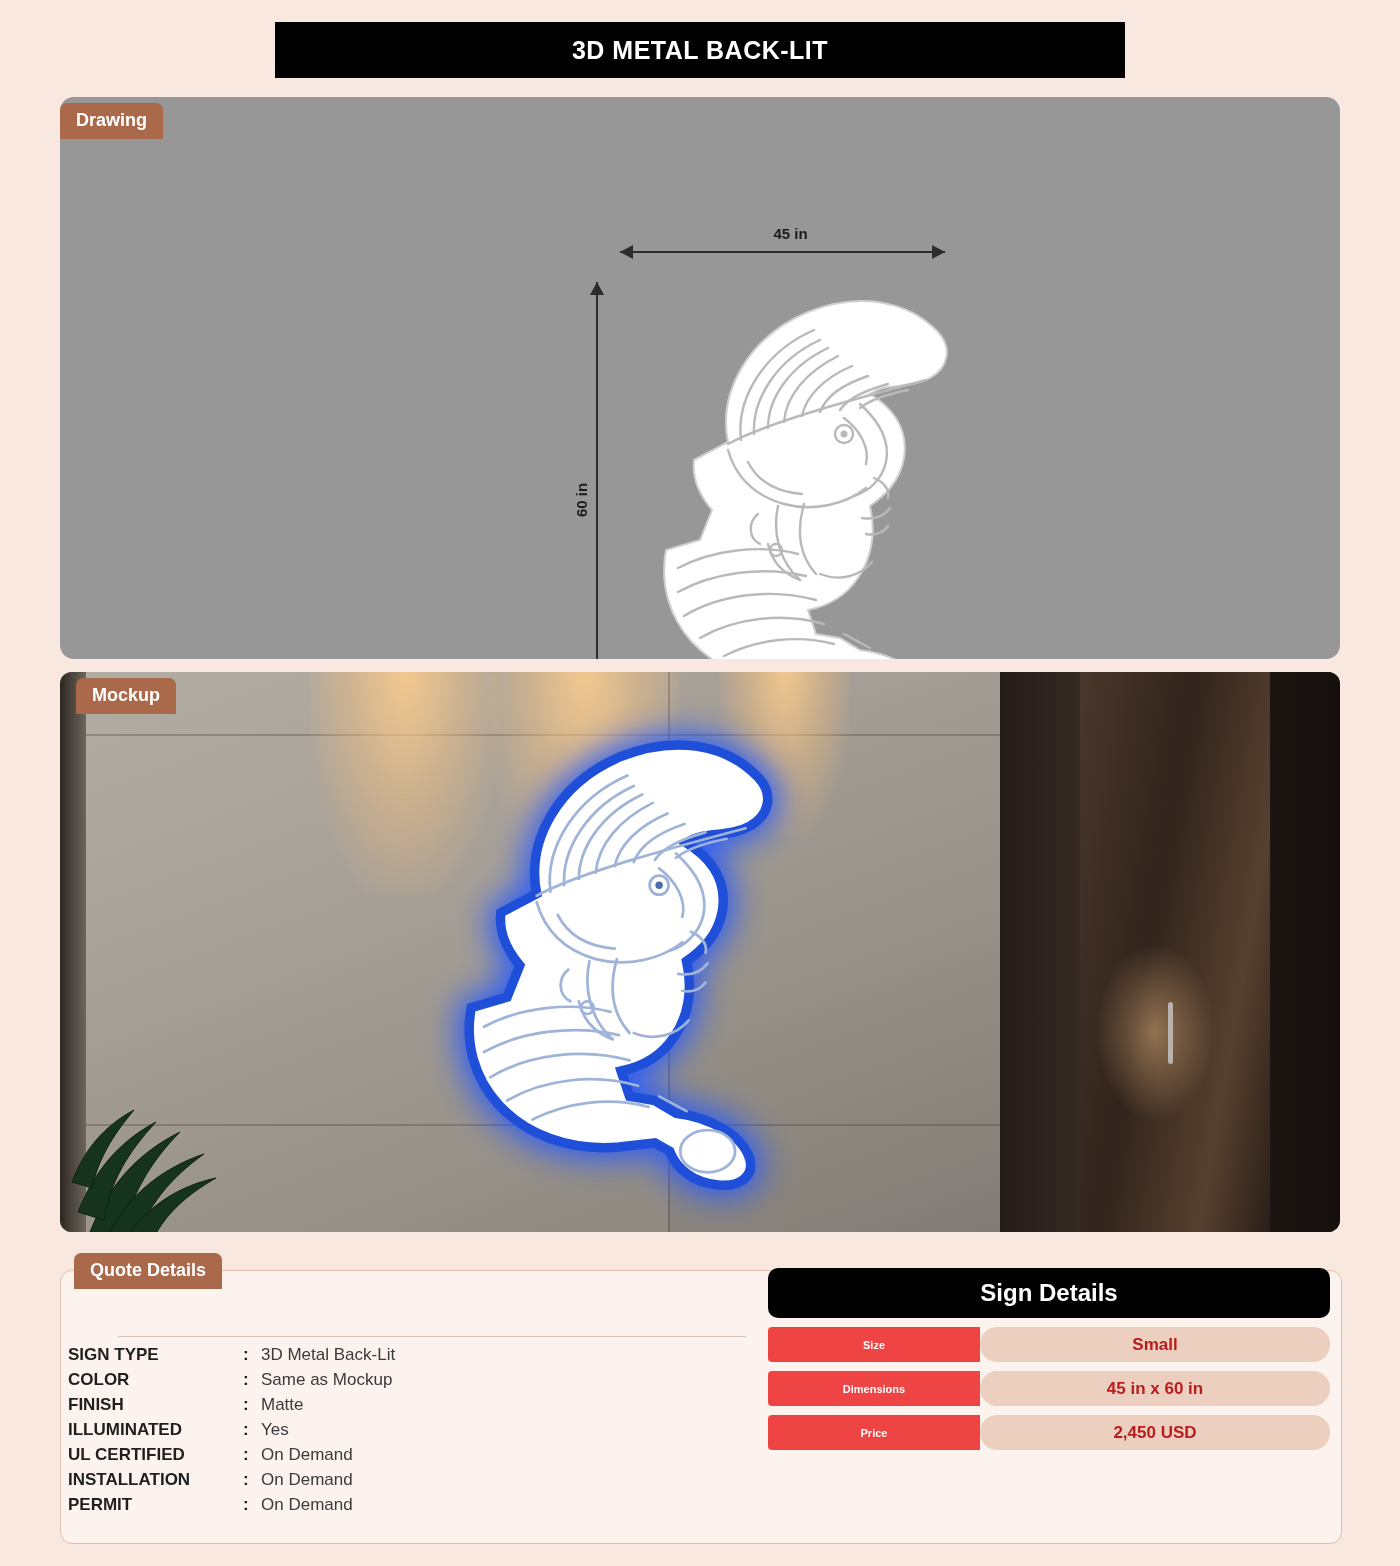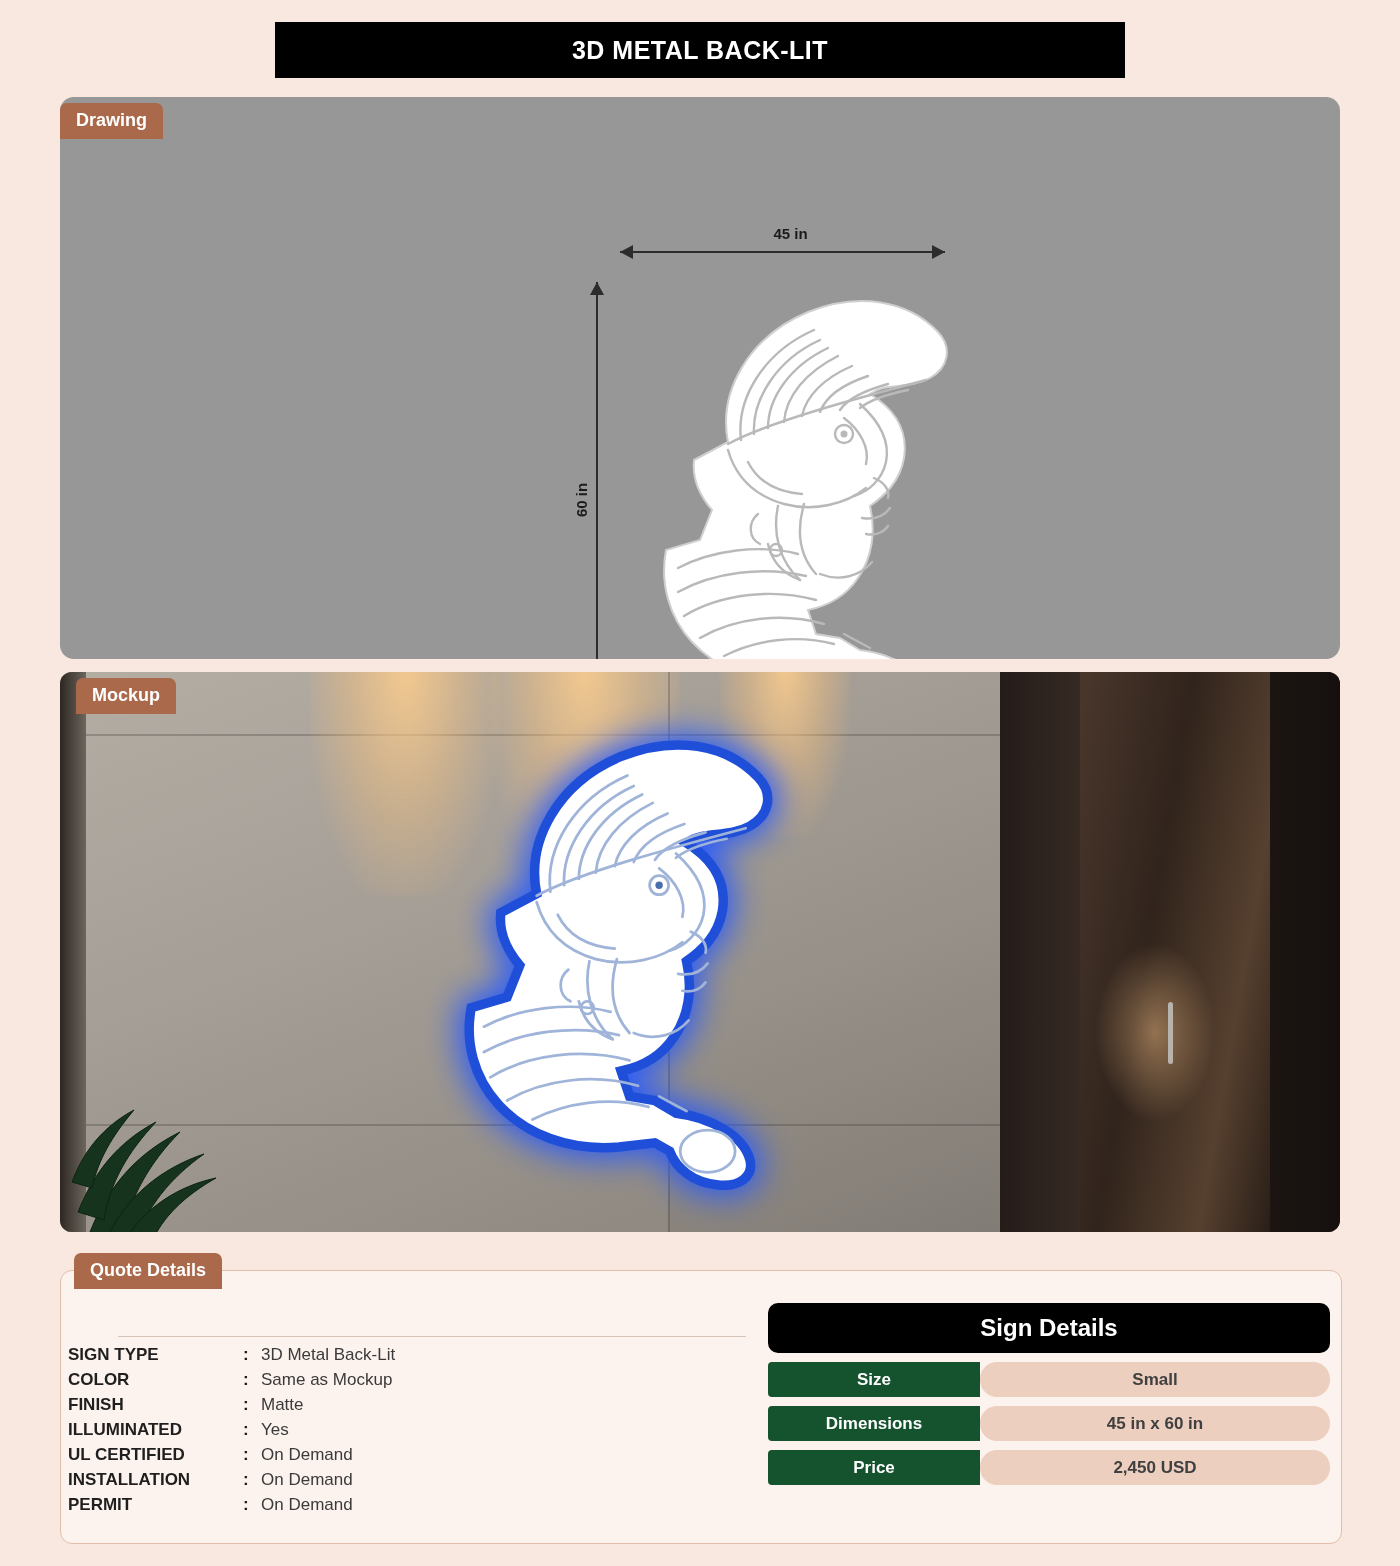--- a/index.html
+++ b/index.html
@@ -292,21 +292,21 @@
     font-weight: bold;
     color: #1f1f1f;
   }
   .spec-value {
     color: #3a3a3a;
   }
 
   .sign-details {
     position: absolute;
     left: 768px;
-    top: 1303px;
+    top: 1268px;
     width: 562px;
   }
   .sd-header {
     background: #000000;
     color: #ffffff;
     border-radius: 10px;
     height: 50px;
     display: flex;
     align-items: center;
     justify-content: center;
@@ -315,32 +315,32 @@
   }
   .sd-row {
     display: flex;
     margin-top: 9px;
     height: 35px;
     border-radius: 4px;
     overflow: hidden;
   }
   .sd-key {
     width: 212px;
-    background: #14532d;
+    background: #ef4444;
     color: #ffffff;
     font-weight: bold;
-    font-size: 17px;
+    font-size: 11px;
     display: flex;
     align-items: center;
     justify-content: center;
   }
   .sd-val {
     flex: 1;
     background: #eccfbf;
-    color: #404040;
+    color: #b91c1c;
     font-weight: bold;
     font-size: 17px;
     display: flex;
     align-items: center;
     justify-content: center;
     border-radius: 17px;
   }
 </style>
 </head>
 <body>

